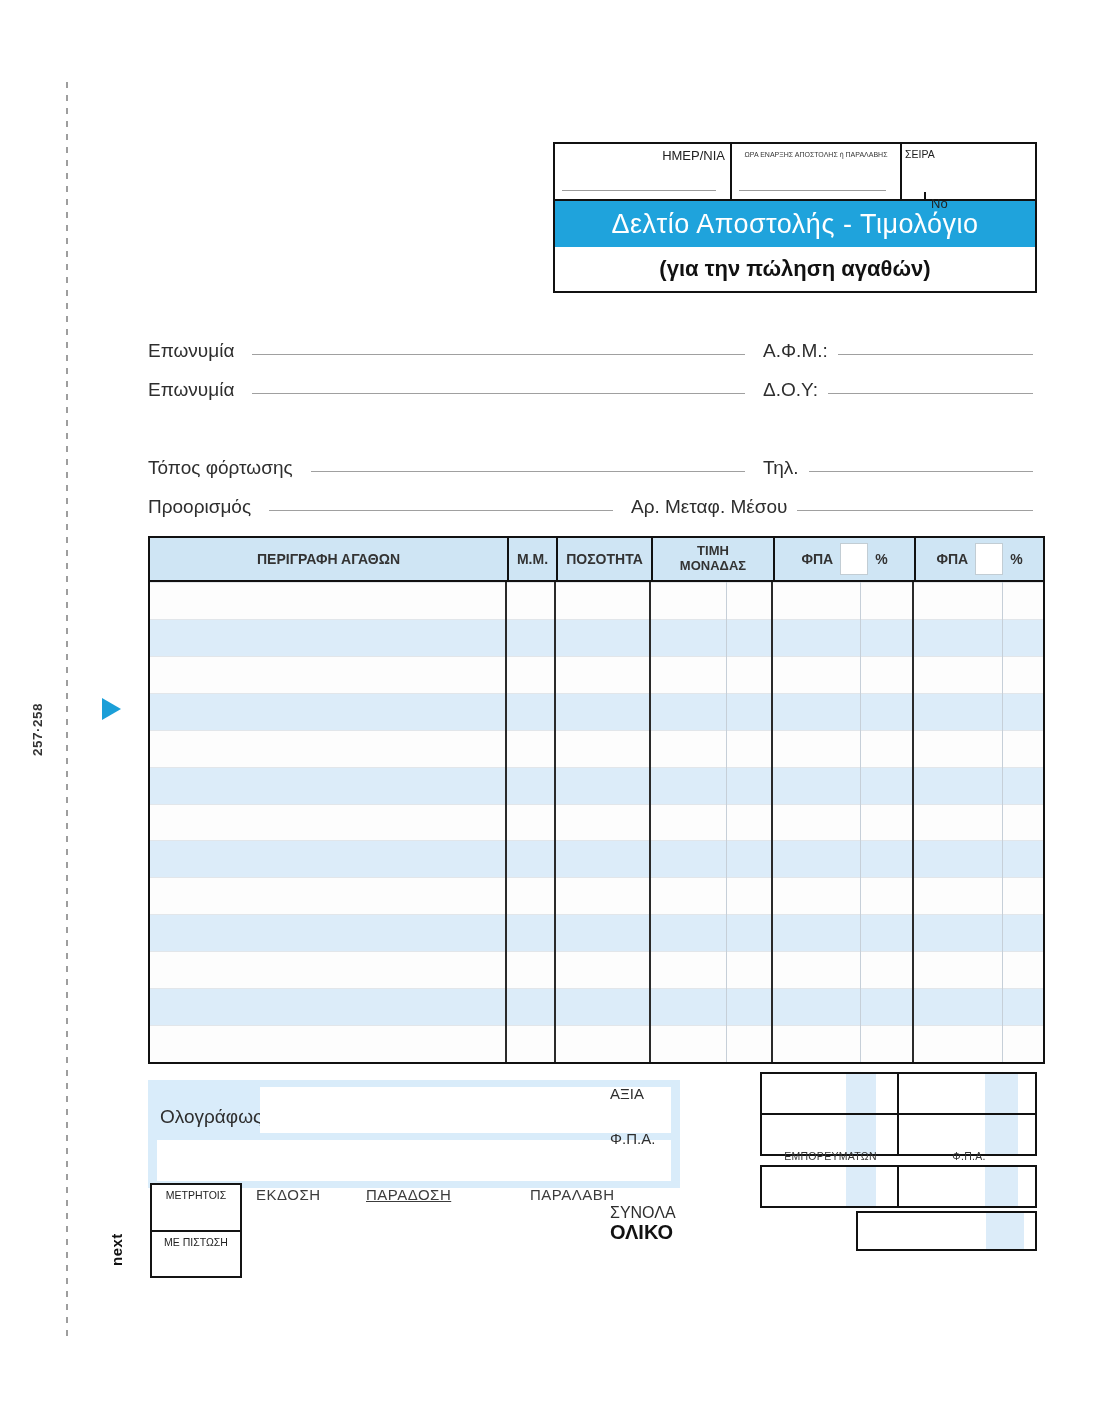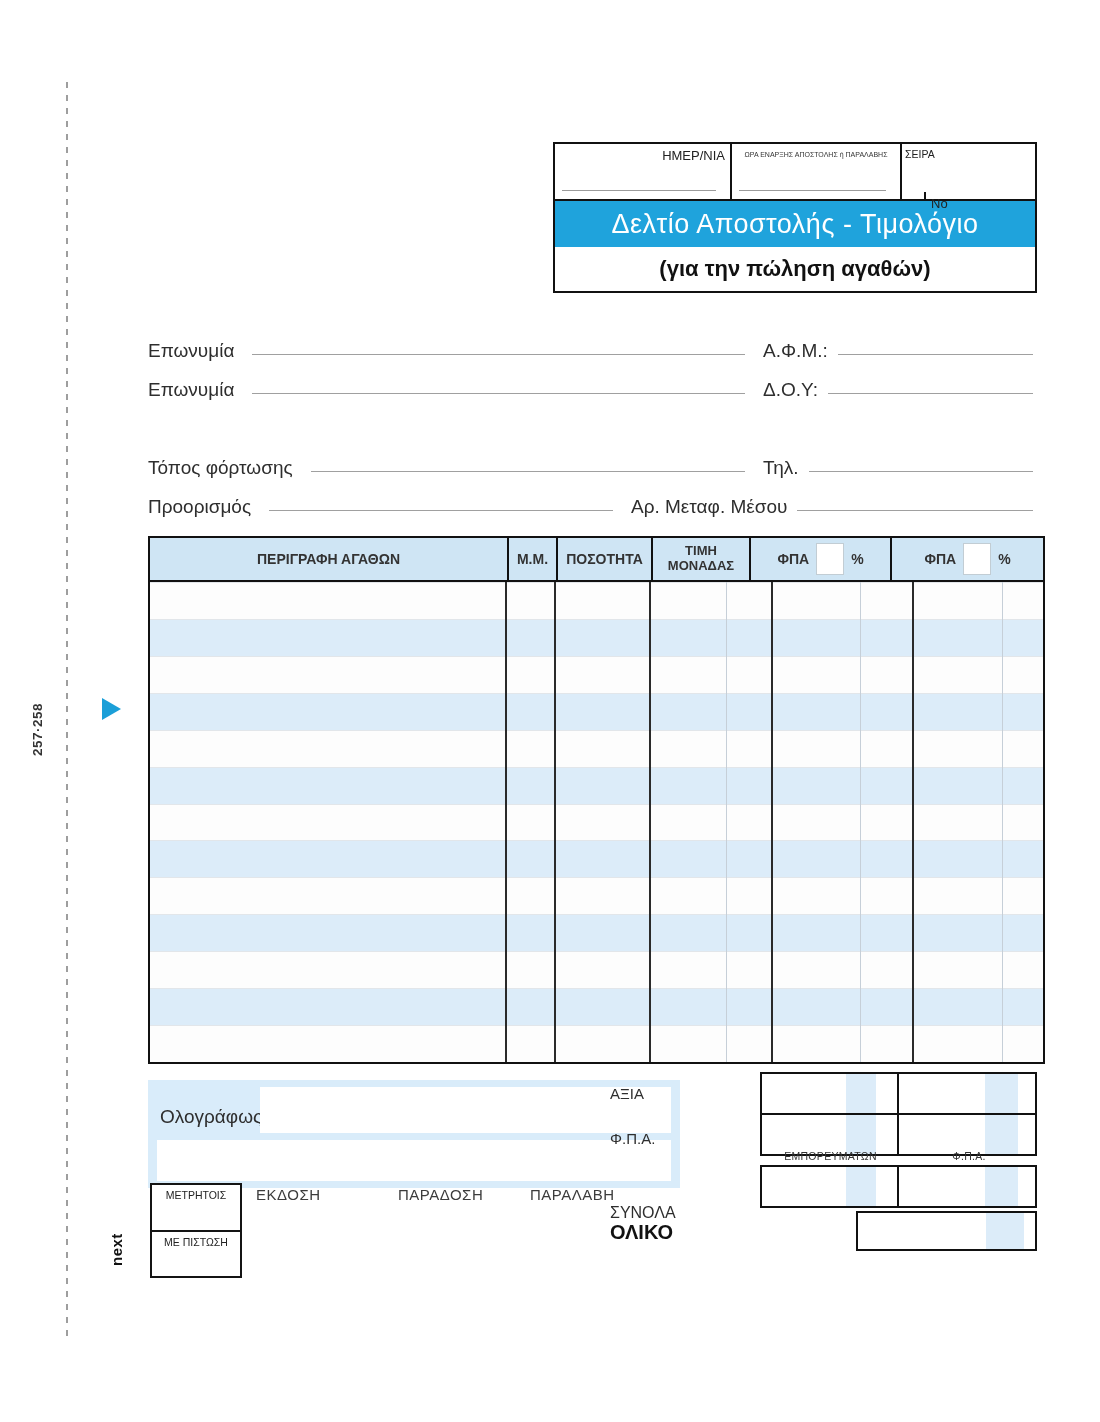--- a/index.html
+++ b/index.html
@@ -46,21 +46,21 @@
   .table{position:absolute;left:148px;top:536px;width:897px;height:528px;
          border:2px solid #111;box-sizing:border-box;background:#fff;}
   .t-head{display:flex;height:44px;background:var(--table-header-blue,#cfe5f4);
           border-bottom:2px solid #111;box-sizing:border-box;}
   .th{box-sizing:border-box;display:flex;align-items:center;justify-content:center;
       font-size:14px;font-weight:bold;color:#333;text-align:center;line-height:1.15;}
   .th + .th{border-left:2px solid #111;}
   .th-desc{width:357px;}
   .th-mm{width:49px;}
   .th-qty{width:95px;}
-  .th-price{width:98px;font-size:13px;padding:0 14px;}
+  .th-price{width:122px;font-size:13px;padding:0 14px;}
   .th-vat1{width:141px;}
   .th-vat2{flex:1;}
   .vat-box{display:inline-block;width:26px;height:30px;background:#fff;
            border:1px solid #c2cdd4;margin:0 7px;}
   .t-body{position:relative;height:480px;display:flex;flex-direction:column;}
   .band{flex:1;border-top:1px solid #e2e6ea;}
   .band.white{background:#fdfdfd;}
   .band.blue{background:var(--row-blue,#dcecf9);}
   .t-cols{position:absolute;left:0;top:0;right:0;bottom:0;display:flex;}
   .tc{box-sizing:border-box;height:100%;}
@@ -101,21 +101,21 @@
   .oliko-box .strip{left:128px;width:38px;}
 
   
   .paybox{position:absolute;left:150px;width:92px;border:2px solid #141414;
           box-sizing:border-box;background:#fff;text-align:center;
           font-size:10.5px;color:#222;padding-top:4px;}
   .pay-cash{top:1183px;height:49px;}
   .pay-credit{top:1230px;height:48px;}
   .sig{position:absolute;top:1186px;font-size:15px;color:#3c3c3c;letter-spacing:.5px;}
   .sig-issue{left:256px;}
-  .sig-delivery{left:398px;}
+  .sig-delivery{left:366px;text-decoration:underline;}
   .sig-receipt{left:530px;}
 </style>
 </head>
 <body>
 
 <div class="page">
 
   <div class="perforation"></div>
   <div class="vtext side-code">257·258</div>
   <div class="arrow"></div>

